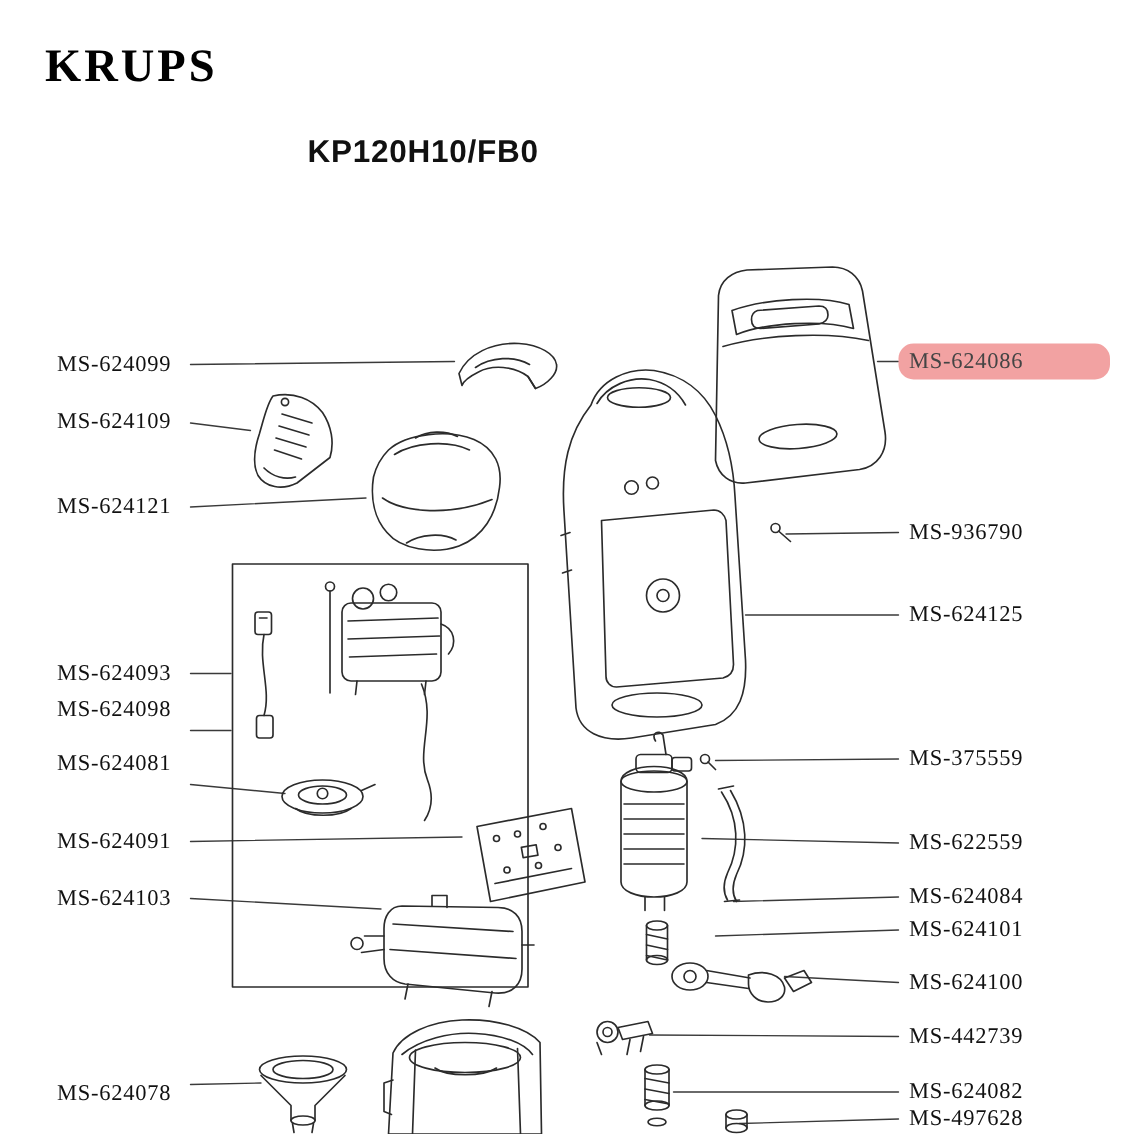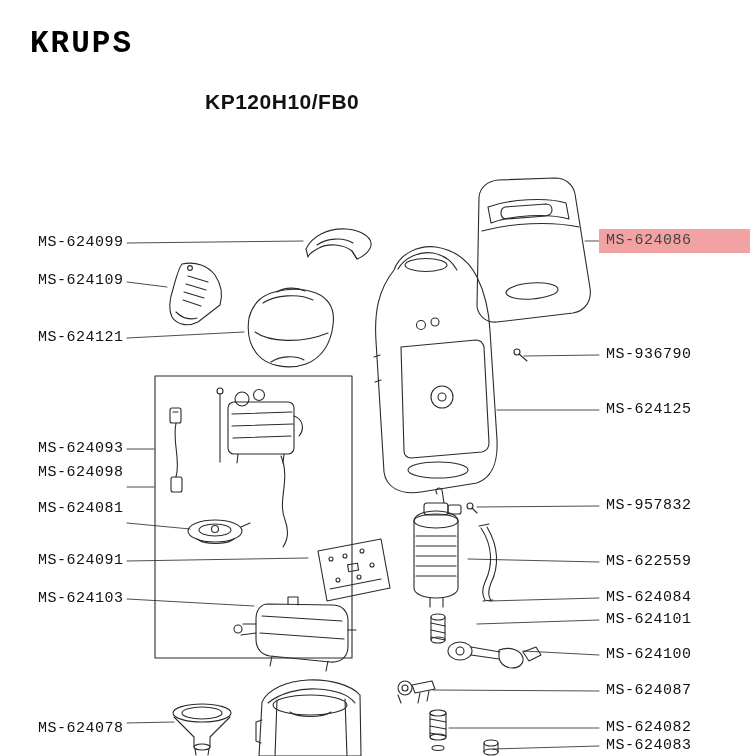--- a/index.html
+++ b/index.html
@@ -1,31 +1,31 @@
 <!DOCTYPE html>
 <html><head>
 <meta charset="utf-8">
 <style>
   html,body{margin:0;padding:0;background:#fff;}
   .page{position:relative;width:756px;height:756px;background:#fff;overflow:hidden;
         font-family:"Liberation Sans",sans-serif;}
-  .brand{position:absolute;left:30px;top:26px;font-family:Liberation Mono, monospace;
+  .brand{position:absolute;left:30px;top:26px;font-family:Liberation Serif, serif;
          font-weight:700;font-size:31px;letter-spacing:2px;color:#000;}
   .model{position:absolute;left:205px;top:90px;font-weight:700;font-size:21px;color:#111;
          letter-spacing:.5px;text-align:right;}
   .art{position:absolute;left:0;top:0;width:756px;height:756px;}
   .art path,.art rect,.art circle,.art ellipse{stroke:#2b2b2b;stroke-width:1.1;fill:none;
          stroke-linecap:round;stroke-linejoin:round;}
   .art .leaders path{stroke:#3a3a3a;stroke-width:.9;}
-  .lbl{position:absolute;font-family:Liberation Mono, monospace;
+  .lbl{position:absolute;font-family:Liberation Serif, serif;
        font-size:15px;line-height:18px;letter-spacing:.5px;color:#111;white-space:nowrap;
        cursor:pointer;}
   .lbl.left{left:38px;}
   .lbl.right{left:606px;}
-  .lbl.hl{left:599px;padding:3px 58px 3px 7px;border-radius:0;color:#444;}
+  .lbl.hl{left:599px;padding:3px 58px 3px 7px;border-radius:10px;color:#444;}
 </style>
 </head>
 <body>
 
 <div class="page">
 
   <div class="brand">KRUPS</div>
   <div class="model">KP120H10/FB0</div>
 
   <svg class="art" viewBox="0 0 756 756">
@@ -234,22 +234,22 @@
   <div class="lbl left" style="top:440px">MS-624093</div>
   <div class="lbl left" style="top:464px">MS-624098</div>
   <div class="lbl left" style="top:500px">MS-624081</div>
   <div class="lbl left" style="top:552px">MS-624091</div>
   <div class="lbl left" style="top:590px">MS-624103</div>
   <div class="lbl left" style="top:720px">MS-624078</div>
 
   <div class="lbl right hl" style="top: 229px; background: rgb(242, 162, 162);">MS-624086</div>
   <div class="lbl right" style="top:346px">MS-936790</div>
   <div class="lbl right" style="top:401px">MS-624125</div>
-  <div class="lbl right" style="top:497px">MS-957832</div>
+  <div class="lbl right" style="top:497px">MS-375559</div>
   <div class="lbl right" style="top:553px">MS-622559</div>
   <div class="lbl right" style="top:589px">MS-624084</div>
   <div class="lbl right" style="top:611px">MS-624101</div>
   <div class="lbl right" style="top:646px">MS-624100</div>
-  <div class="lbl right" style="top:682px">MS-624087</div>
+  <div class="lbl right" style="top:682px">MS-442739</div>
   <div class="lbl right" style="top:719px">MS-624082</div>
-  <div class="lbl right" style="top:737px">MS-624083</div>
+  <div class="lbl right" style="top:737px">MS-497628</div>
 
 </div>
 
 </body></html>

